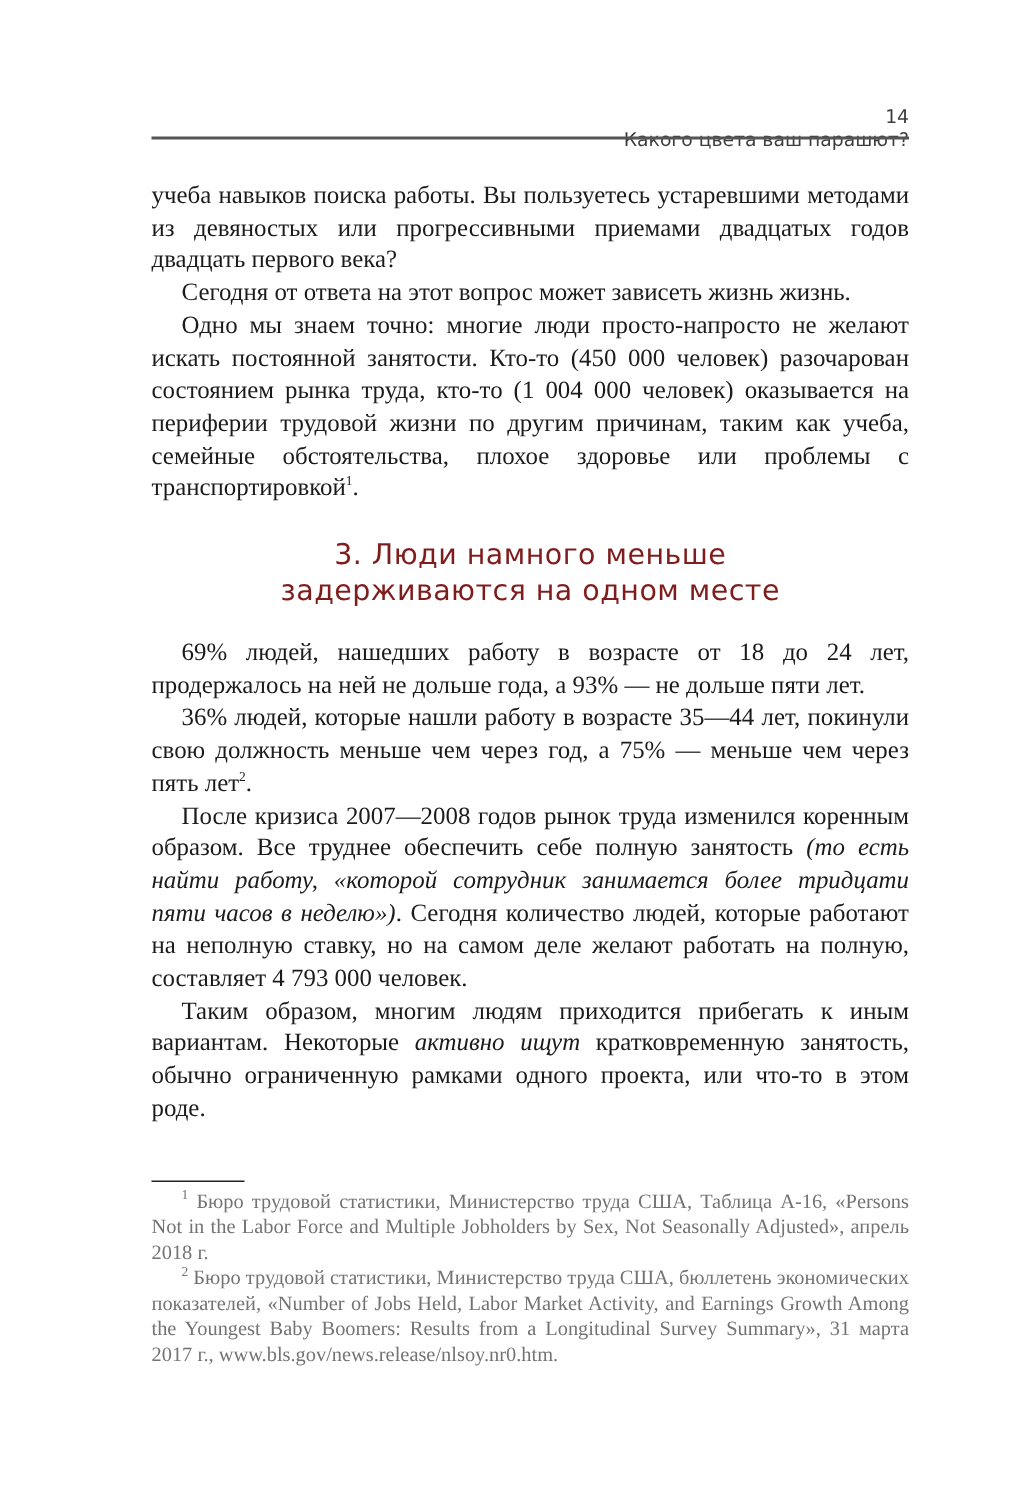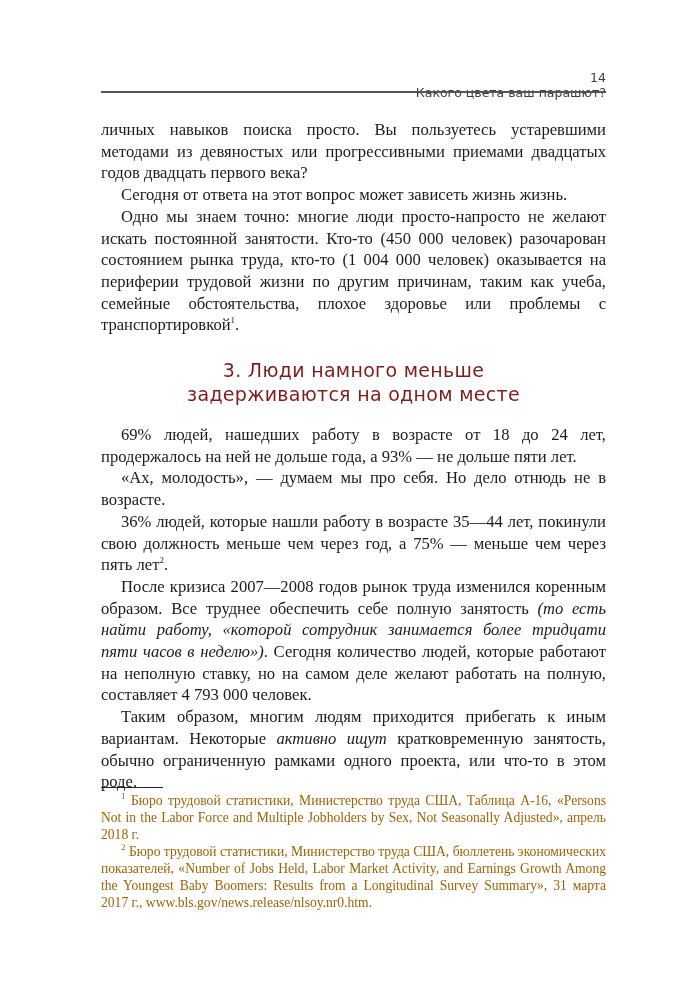--- a/index.html
+++ b/index.html
@@ -21,47 +21,46 @@
     .heading {
       font-family: "DejaVu Sans", sans-serif; color: #7f1d1d; font-size: 19px; line-height: 24px;
       text-align: center; margin: 22px 0 18px 0; letter-spacing: 0.3px;
     }
     .heading span { display: block; }
     sup { font-size: 9px; vertical-align: super; line-height: 0; }
     em { font-style: italic; }
     .fn-rule { position: absolute; left: 101px; top: 787px; width: 62px; height: 1px; background: #222; }
     .footnotes {
       position: absolute; left: 101px; top: 792px; width: 505px;
-      font-family: "Liberation Serif", serif; font-size: 13.6px; line-height: 17px; color: #a16207;
+      font-family: "Liberation Serif", serif; font-size: 13.6px; line-height: 17px; color: #737373;
       text-align: justify;
     }
     .footnotes p { margin: 0; text-indent: 20px; }
   </style>
 </head>
 <body>
 
 <div class="page">
   <div class="running-head">
     <span>14</span>
     <span>Какого цвета ваш парашют?</span>
   </div>
   <div class="head-rule"></div>
 
   <div class="body">
-    <p>личных навыков поиска просто. Вы пользуетесь устаревшими методами из девяностых или прогрессивными приемами двадцатых годов двадцать первого века?</p>
+    <p>учеба навыков поиска работы. Вы пользуетесь устаревшими методами из девяностых или прогрессивными приемами двадцатых годов двадцать первого века?</p>
     <p class="ind">Сегодня от ответа на этот вопрос может зависеть жизнь жизнь.</p>
     <p class="ind"><span>Одно мы знаем точно: многие люди просто-напросто не желают искать постоянной занятости. Кто-то (450 000 человек) разочарован состоянием рынка труда, кто-то (1 004 000 человек) оказывается на периферии трудовой жизни по другим причинам, таким как учеба, семейные обстоятельства, плохое здоровье или проблемы с транспортировкой</span><sup>1</sup><span>.</span></p>
 
     <div class="heading">
       <span>3. Люди намного меньше</span>
       <span>задерживаются на одном месте</span>
     </div>
 
     <p class="ind">69% людей, нашедших работу в возрасте от 18 до 24 лет, продержалось на ней не дольше года, а 93% — не дольше пяти лет.</p>
-    <p class="ind">«Ах, молодость», — думаем мы про себя. Но дело отнюдь не в возрасте.</p>
     <p class="ind"><span>36% людей, которые нашли работу в возрасте 35—44 лет, покинули свою должность меньше чем через год, а 75% — меньше чем через пять лет</span><sup>2</sup><span>.</span></p>
     <p class="ind"><span>После кризиса 2007—2008 годов рынок труда изменился коренным образом. Все труднее обеспечить себе полную занятость </span><em>(то есть найти работу, «которой сотрудник занимается более тридцати пяти часов в неделю»)</em><span>. Сегодня количество людей, которые работают на неполную ставку, но на самом деле желают работать на полную, составляет 4 793 000 человек.</span></p>
     <p class="ind"><span>Таким образом, многим людям приходится прибегать к иным вариантам. Некоторые </span><em>активно ищут</em><span> кратковременную занятость, обычно ограниченную рамками одного проекта, или что-то в этом роде.</span></p>
   </div>
 
   <div class="fn-rule"></div>
   <div class="footnotes">
     <p><sup>1</sup><span> Бюро трудовой статистики, Министерство труда США, Таблица А-16, «Persons Not in the Labor Force and Multiple Jobholders by Sex, Not Seasonally Adjusted», апрель 2018 г.</span></p>
     <p><sup>2</sup><span> Бюро трудовой статистики, Министерство труда США, бюллетень экономических показателей, «Number of Jobs Held, Labor Market Activity, and Earnings Growth Among the Youngest Baby Boomers: Results from a Longitudinal Survey Summary», 31 марта 2017 г., www.bls.gov/news.release/nlsoy.nr0.htm.</span></p>
   </div>

